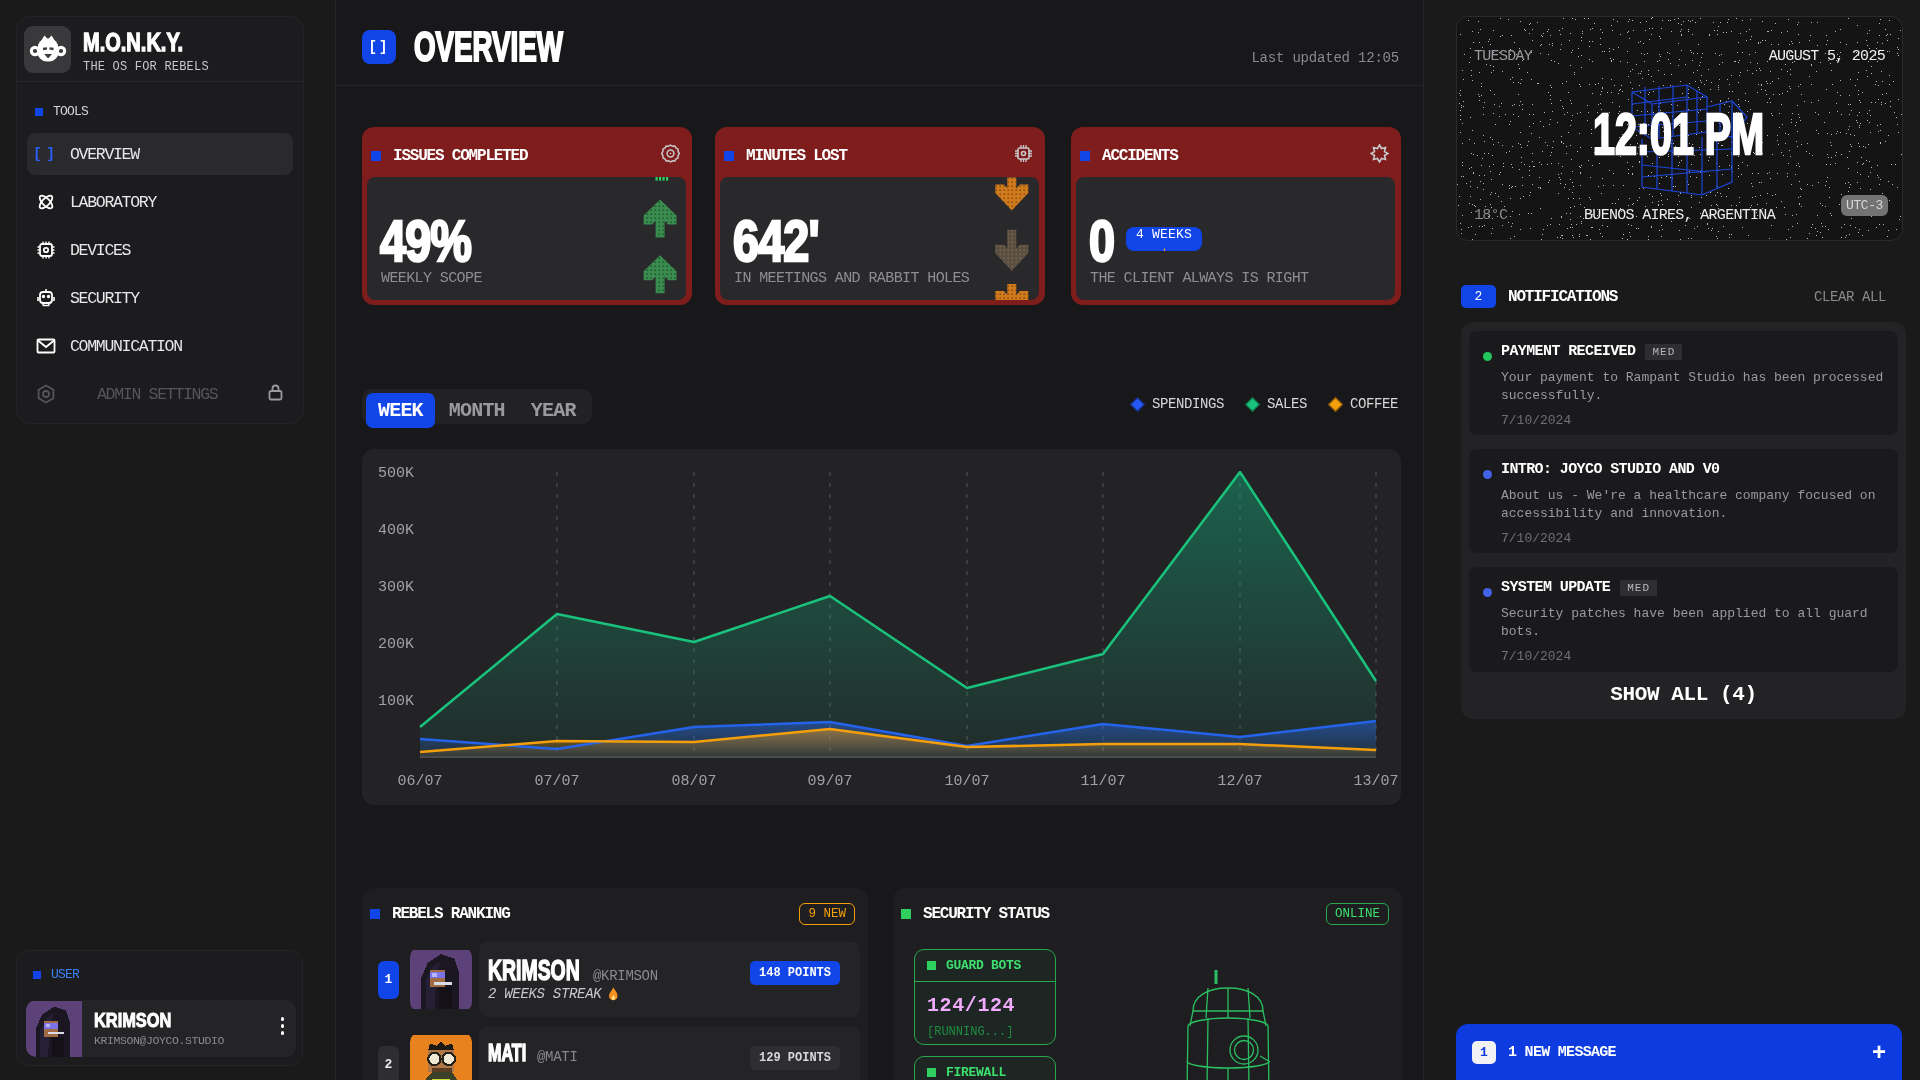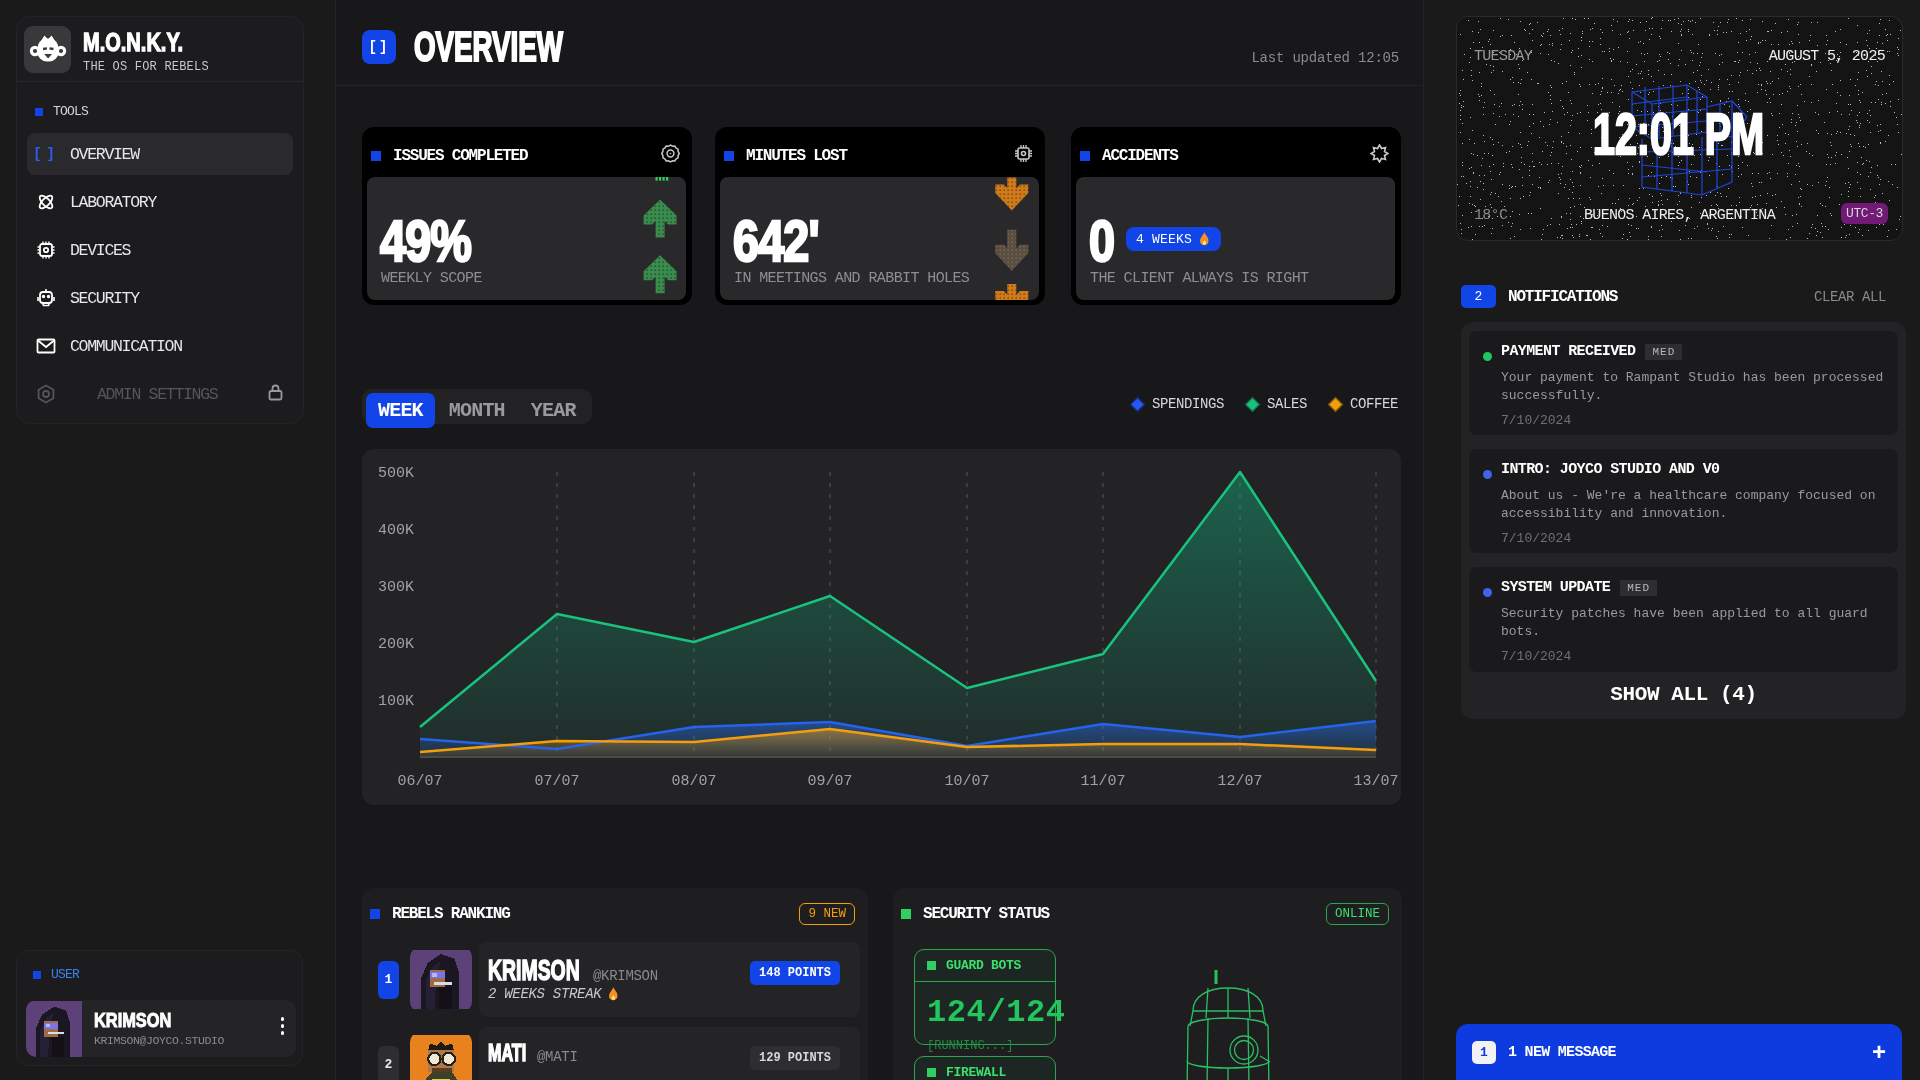--- a/index.html
+++ b/index.html
@@ -40,21 +40,21 @@
   .udots { position:absolute; right:12px; top:17px; display:flex; flex-direction:column; gap:3.5px; }
   .udots i { width:3.5px; height:3.5px; border-radius:50%; background:#fff; }
   
   #mainhdr { position:absolute; left:0; top:0; width:100%; height:86px; border-bottom:1px solid #242426; }
   #ovtile { position:absolute; left:26px; top:30px; width:34px; height:34px; background:#1245e8; border-radius:8px;
     color:#fff; font-size:14px; font-weight:bold; display:flex; align-items:center; justify-content:center; letter-spacing:2px; }
   #ovtitle { position:absolute; left:78px; top:23px; font-size:42px; -webkit-text-stroke:2.2px #fff;
     transform:scaleX(0.66); transform-origin:left center; letter-spacing:0; }
   #lastupd { position:absolute; right:24px; top:50px; color:#8a8a8e; font-size:14px; letter-spacing:-0.2px; }
   
-  .scard { position:absolute; top:127px; width:330px; height:178px; background:#000000; border-radius:12px; }
+  .scard { position:absolute; top:127px; width:330px; height:178px; background:#7f1d1d; border-radius:12px; }
   .scard .chead { height:52px; display:flex; align-items:center; padding:5px 12px 0 9px; gap:12px; }
   .ctitle { font-size:16px; font-weight:bold; letter-spacing:-1.2px; color:#fff; }
   .chead .gear { margin-left:auto; color:#c0c0c4; }
   .cinner { position:absolute; left:5px; right:6px; top:50px; bottom:5px; background:#29292c; border-radius:8px; overflow:hidden; }
   .bignum { position:absolute; left:13px; top:36px; font-size:57px; -webkit-text-stroke:2.6px #fff;
     transform:scaleX(0.82); transform-origin:left top; letter-spacing:-1px; line-height:1; }
   .sublbl { position:absolute; left:14px; bottom:13px; color:#8e8e92; font-size:15px; letter-spacing:-0.6px; }
   
   #tabs { position:absolute; left:26px; top:389px; height:35px; background:#222224; border-radius:10px; display:flex; padding:4px; gap:2px; }
   .tab { height:35px; padding:4px 12px; display:flex; align-items:center; font-size:20px; font-weight:bold; letter-spacing:-0.8px; color:#9a9a9e; border-radius:7px; }
@@ -76,32 +76,32 @@
   .rcard2 { width:381px; height:75px; background:#242427; border-radius:8px; position:relative; padding:15px 12px 0 9px; }
   .rname { font-size:29px; -webkit-text-stroke:1.5px #fff; display:inline-block; letter-spacing:0; line-height:0.9; transform:scaleX(0.67); transform-origin:left bottom; }
   .rhandle { font-size:14px; color:#8a8a8e; margin-left:8px; letter-spacing:-0.3px; }
   .rstreak { font-size:14px; color:#c9c9cb; font-style:italic; margin-top:1px; display:flex; align-items:center; gap:6px; letter-spacing:-0.3px;}
   .rpoints { position:absolute; right:20px; top:19px; font-size:12px; font-weight:bold; letter-spacing:0; padding:5px 9px; border-radius:5px; }
   
   .gpanel { position:absolute; border:1.5px solid #2aa64f; border-radius:10px; background:rgba(34,160,70,0.07); }
   .gpanel .gphead { display:flex; align-items:center; gap:10px; padding:8px 12px; border-bottom:1px solid #2aa64f;
      color:#3ddf6e; font-size:13px; font-weight:bold; letter-spacing:-0.3px; }
   .gsq { width:9px; height:9px; background:#2fd05f; }
-  .gbig { font-size:32px; font-weight:bold; color:#22c55e; letter-spacing:0.6px; padding:12px 12px 0 12px; }
+  .gbig { font-size:20px; font-weight:bold; color:#f0abfc; letter-spacing:0.6px; padding:12px 12px 0 12px; }
   .grun { font-size:12px; color:#1f8c42; padding:8px 12px 10px 12px; }
   
   #clock { position:absolute; left:31px; top:16px; width:447px; height:225px; background:#141415;
      border:1px solid #2a2a2c; border-radius:12px; overflow:hidden; }
   .cl-day { position:absolute; left:17px; top:31px; color:#9a9a9e; font-size:15px; letter-spacing:-0.7px; }
   .cl-date { position:absolute; right:17px; top:31px; color:#f0f0f2; font-size:15px; letter-spacing:-0.7px; }
   .cl-time { position:absolute; left:136px; top:83px; transform:scaleX(0.68); transform-origin:left top; font-size:58px;
      -webkit-text-stroke:2.5px #fff; white-space:nowrap; letter-spacing:0; }
   .cl-temp { position:absolute; left:17px; bottom:16px; color:#8a8a8e; font-size:15px; letter-spacing:-0.7px;text-align:right; }
   .cl-city { position:absolute; left:50%; bottom:16px; transform:translateX(-50%); color:#ececee; font-size:15px; letter-spacing:-0.7px; white-space:nowrap; }
-  .cl-utc { position:absolute; right:14px; bottom:16px; color:#d8d8da; font-size:13px; background:#701a75; border-radius:6px; padding:3px 5px; letter-spacing:-0.4px;}
+  .cl-utc { position:absolute; right:14px; bottom:24px; color:#d8d8da; font-size:13px; background:#737373; border-radius:6px; padding:3px 5px; letter-spacing:-0.4px;}
   #notifhdr { position:absolute; left:36px; top:285px; width:425px; display:flex; align-items:center; gap:12px; }
   .nbadge { width:35px; height:23px; background:#1245e8; border-radius:5px; color:#fff; font-size:13px; display:flex; align-items:center; justify-content:center; }
   #notifpanel { position:absolute; left:36px; top:322px; width:445px; height:397px; background:#232325; border-radius:12px; padding:9px 8px; }
   .ncard { background:#1a1a1c; border-radius:8px; margin-bottom:14px; padding:12px 8px 10px 12px; position:relative; }
   .ndot { position:absolute; left:14px; top:21px; width:9px; height:9px; border-radius:50%; }
   .ntitle { margin-left:20px; font-size:15px; font-weight:bold; letter-spacing:-0.6px; display:flex; align-items:center; gap:10px; }
   .nmed { font-size:11px; font-weight:normal; color:#b8b8bc; background:#2e2e31; padding:2px 7px; border-radius:0; letter-spacing:1px; }
   .nbody { margin-left:20px; margin-top:9px; font-size:13px; color:#9a9a9e; line-height:1.4; letter-spacing:0; }
   .ndate { margin-left:20px; margin-top:8px; font-size:13px; color:#707074; }
   #showall { position:absolute; left:0; right:0; bottom:13px; text-align:center; font-size:21px; font-weight:bold; letter-spacing:-0.4px; }
@@ -282,21 +282,21 @@
   <div class="scard" style="left:735px;">
     <div class="chead">
         <span class="sq"></span>
         <span class="ctitle">ACCIDENTS</span>
       <span class="gear"><svg width="19" height="19" viewBox="0 0 19 19" fill="none" stroke="#c8c8cc" stroke-width="1.6">
         <path d="M9.5 1 L11.5 4.5 L15.5 3.5 L14.5 7.5 L18 9.5 L14.5 11.5 L15.5 15.5 L11.5 14.5 L9.5 18 L7.5 14.5 L3.5 15.5 L4.5 11.5 L1 9.5 L4.5 7.5 L3.5 3.5 L7.5 4.5 Z"></path>
           </svg></span>
     </div>
     <div class="cinner">
       <div class="bignum disp">0</div>
-      <div class="abs" style="left:50px; top:50px; height:24px; background:#1245e8; border-radius:8px; display:flex; align-items:center; padding:0 10px; gap:6px;">
+      <div class="abs" style="left:50px; top:50px; height:24px; background:#1245e8; border-radius:8px; display:flex; align-items:center; padding:0 10px; gap:6px;flex-direction:column;">
         <span style="font-size:13px; letter-spacing:0.2px;">4 WEEKS</span>
         <svg width="13" height="15" viewBox="0 0 13 15">
             <path d="M6.5 0 C7 3 10.5 4.5 10.5 9 A4.2 4.2 0 0 1 2 9 C2 6.5 3.5 5.5 4.5 3.5 C5.2 2.2 6.3 1.5 6.5 0Z" fill="#f59021"></path>
             <path d="M6.5 8 C7.5 9.5 8 10 8 11.5 A1.8 1.8 0 0 1 4.6 11.5 C4.6 10.2 5.8 9.5 6.5 8Z" fill="#fde68a"></path>
           </svg>
       </div>
       <div class="sublbl">THE CLIENT ALWAYS IS RIGHT</div>
     </div>
   </div>
 

